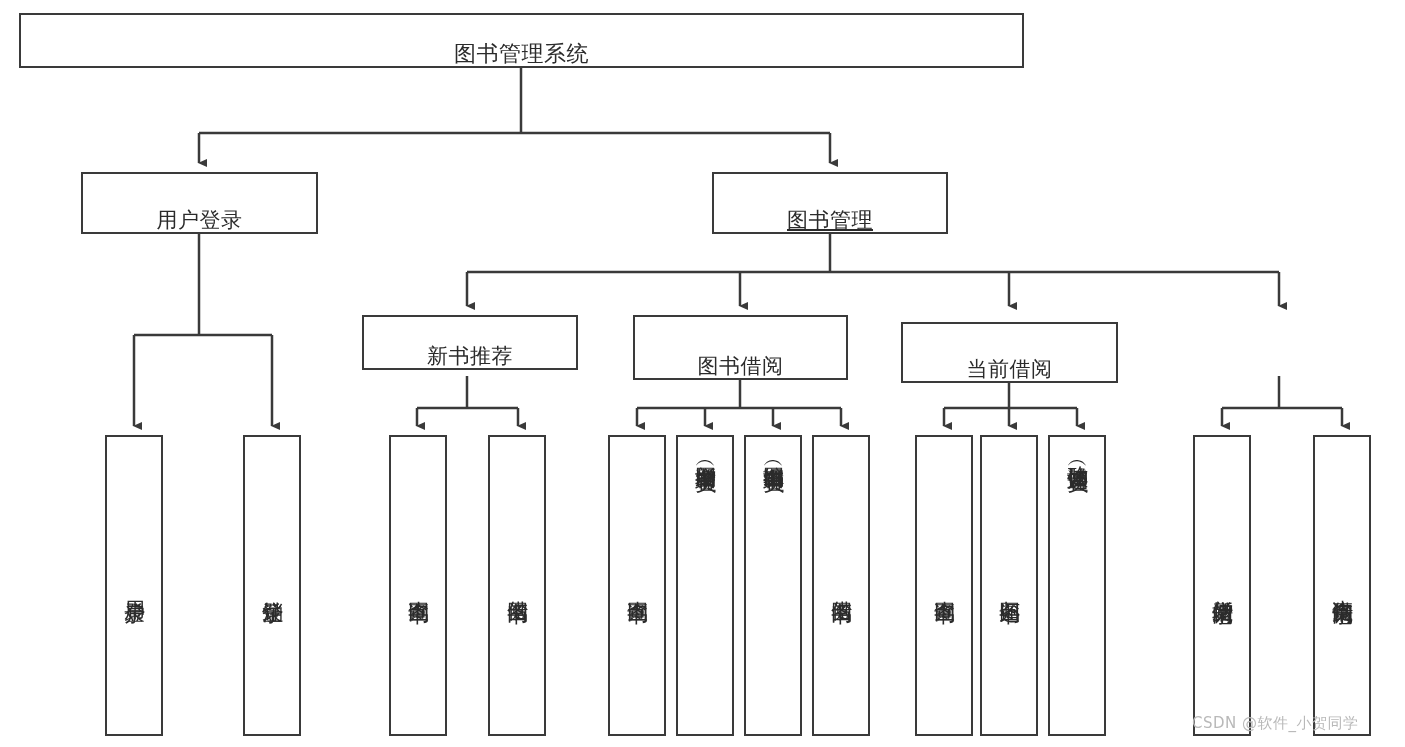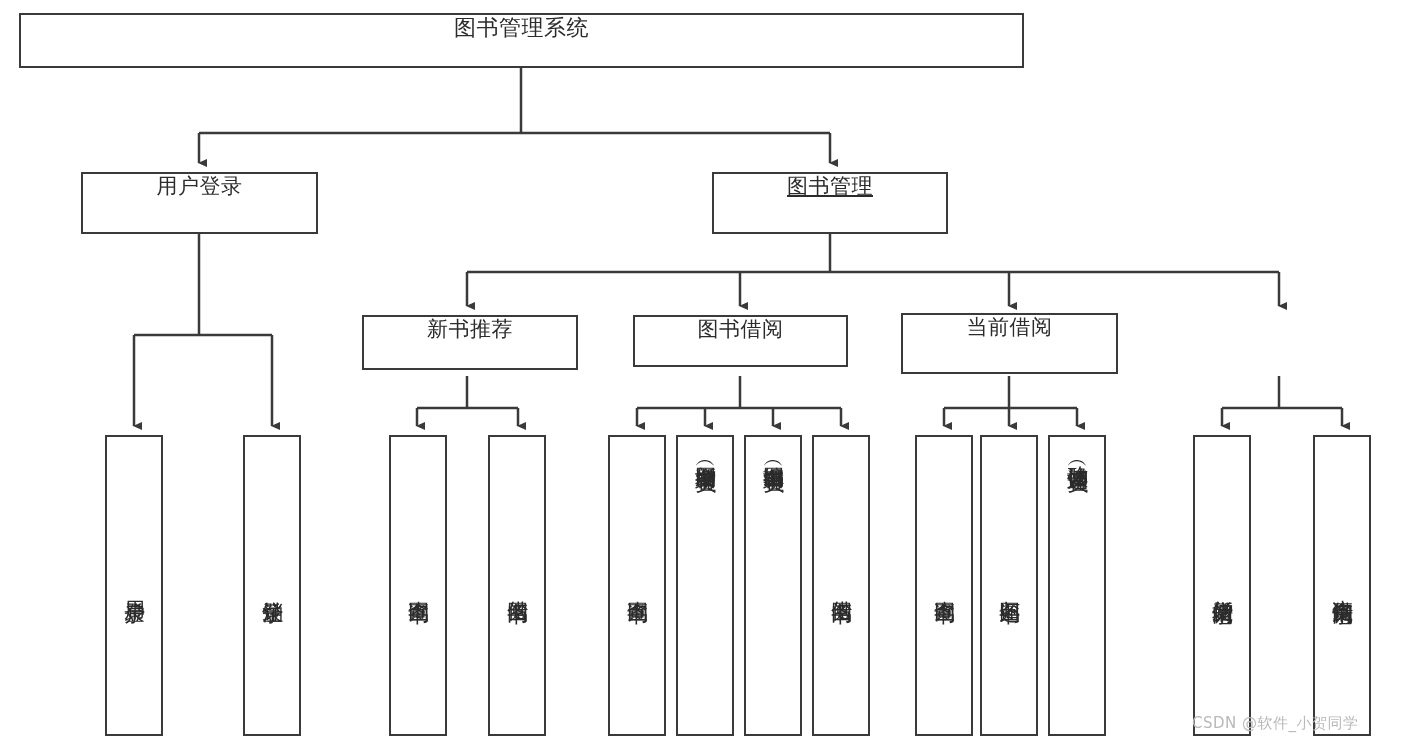--- a/index.html
+++ b/index.html
@@ -24,21 +24,21 @@
     width: 1405px;
     height: 747px;
     pointer-events: none;
   }
   .node {
     position: absolute;
     box-sizing: border-box;
     border: 2.5px solid #3a3a3a;
     background: #ffffff;
     display: flex;
-    align-items: flex-start;
+    align-items: flex-end;
     justify-content: center;
     color: #2b2b2b;
   }
   .node-label {
     font-size: 21px;
     line-height: 1.15;
     letter-spacing: 0.5px;
     white-space: nowrap;
     color: #2b2b2b;
   }
@@ -133,24 +133,24 @@
   <div class="node" style="left:81px; top:172px; width:237px; height:62px;">
     <span class="node-label">用户登录</span>
   </div>
   <div class="node" style="left:712px; top:172px; width:236px; height:62px;text-decoration:underline;">
     <span class="node-label">图书管理</span>
   </div>
 
   <div class="node" style="left:362px; top:315px; width:216px; height:55px;">
     <span class="node-label">新书推荐</span>
   </div>
-  <div class="node" style="left:633px; top:315px; width:215px; height:52px;">
+  <div class="node" style="left:633px; top:315px; width:215px; height:65px;">
     <span class="node-label">图书借阅</span>
   </div>
-  <div class="node" style="left:901px; top:313px; width:217px; height:61px;">
+  <div class="node" style="left:901px; top:322px; width:217px; height:61px;">
     <span class="node-label">当前借阅</span>
   </div>
 
   <div class="node leaf center-text" style="left:105px; top:435px; width:58px; height:301px;">
     <span class="node-label">用户登录</span>
   </div>
   <div class="node leaf center-text" style="left:243px; top:435px; width:58px; height:301px;">
     <span class="node-label">注销登录</span>
   </div>
   <div class="node leaf center-text" style="left:389px; top:435px; width:58px; height:301px;">

